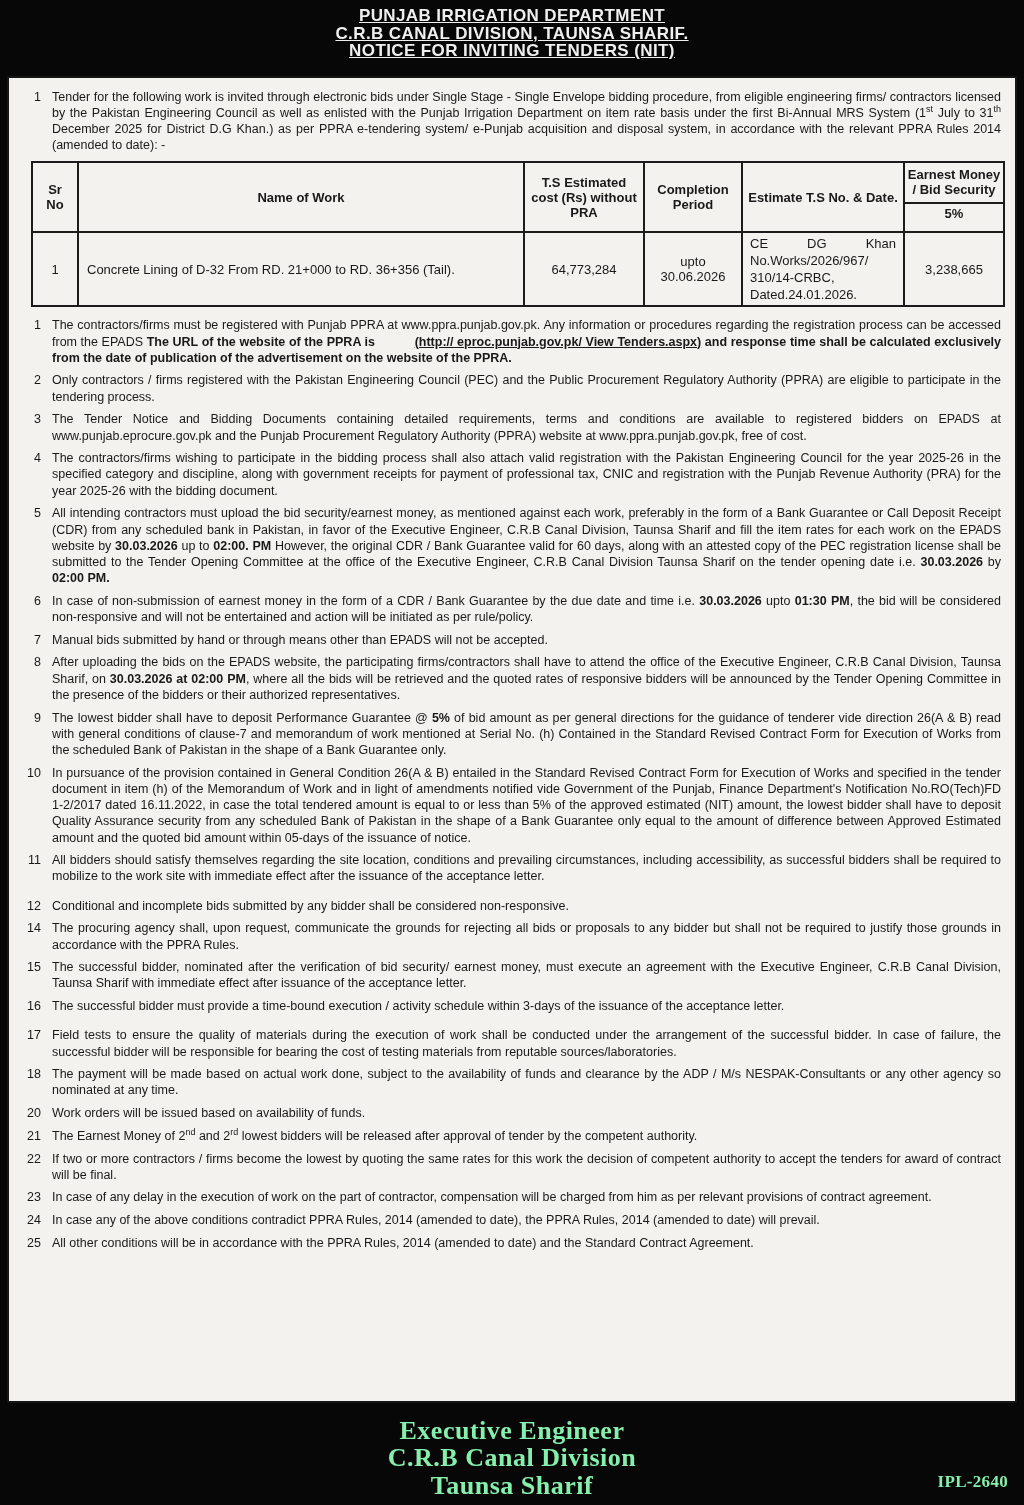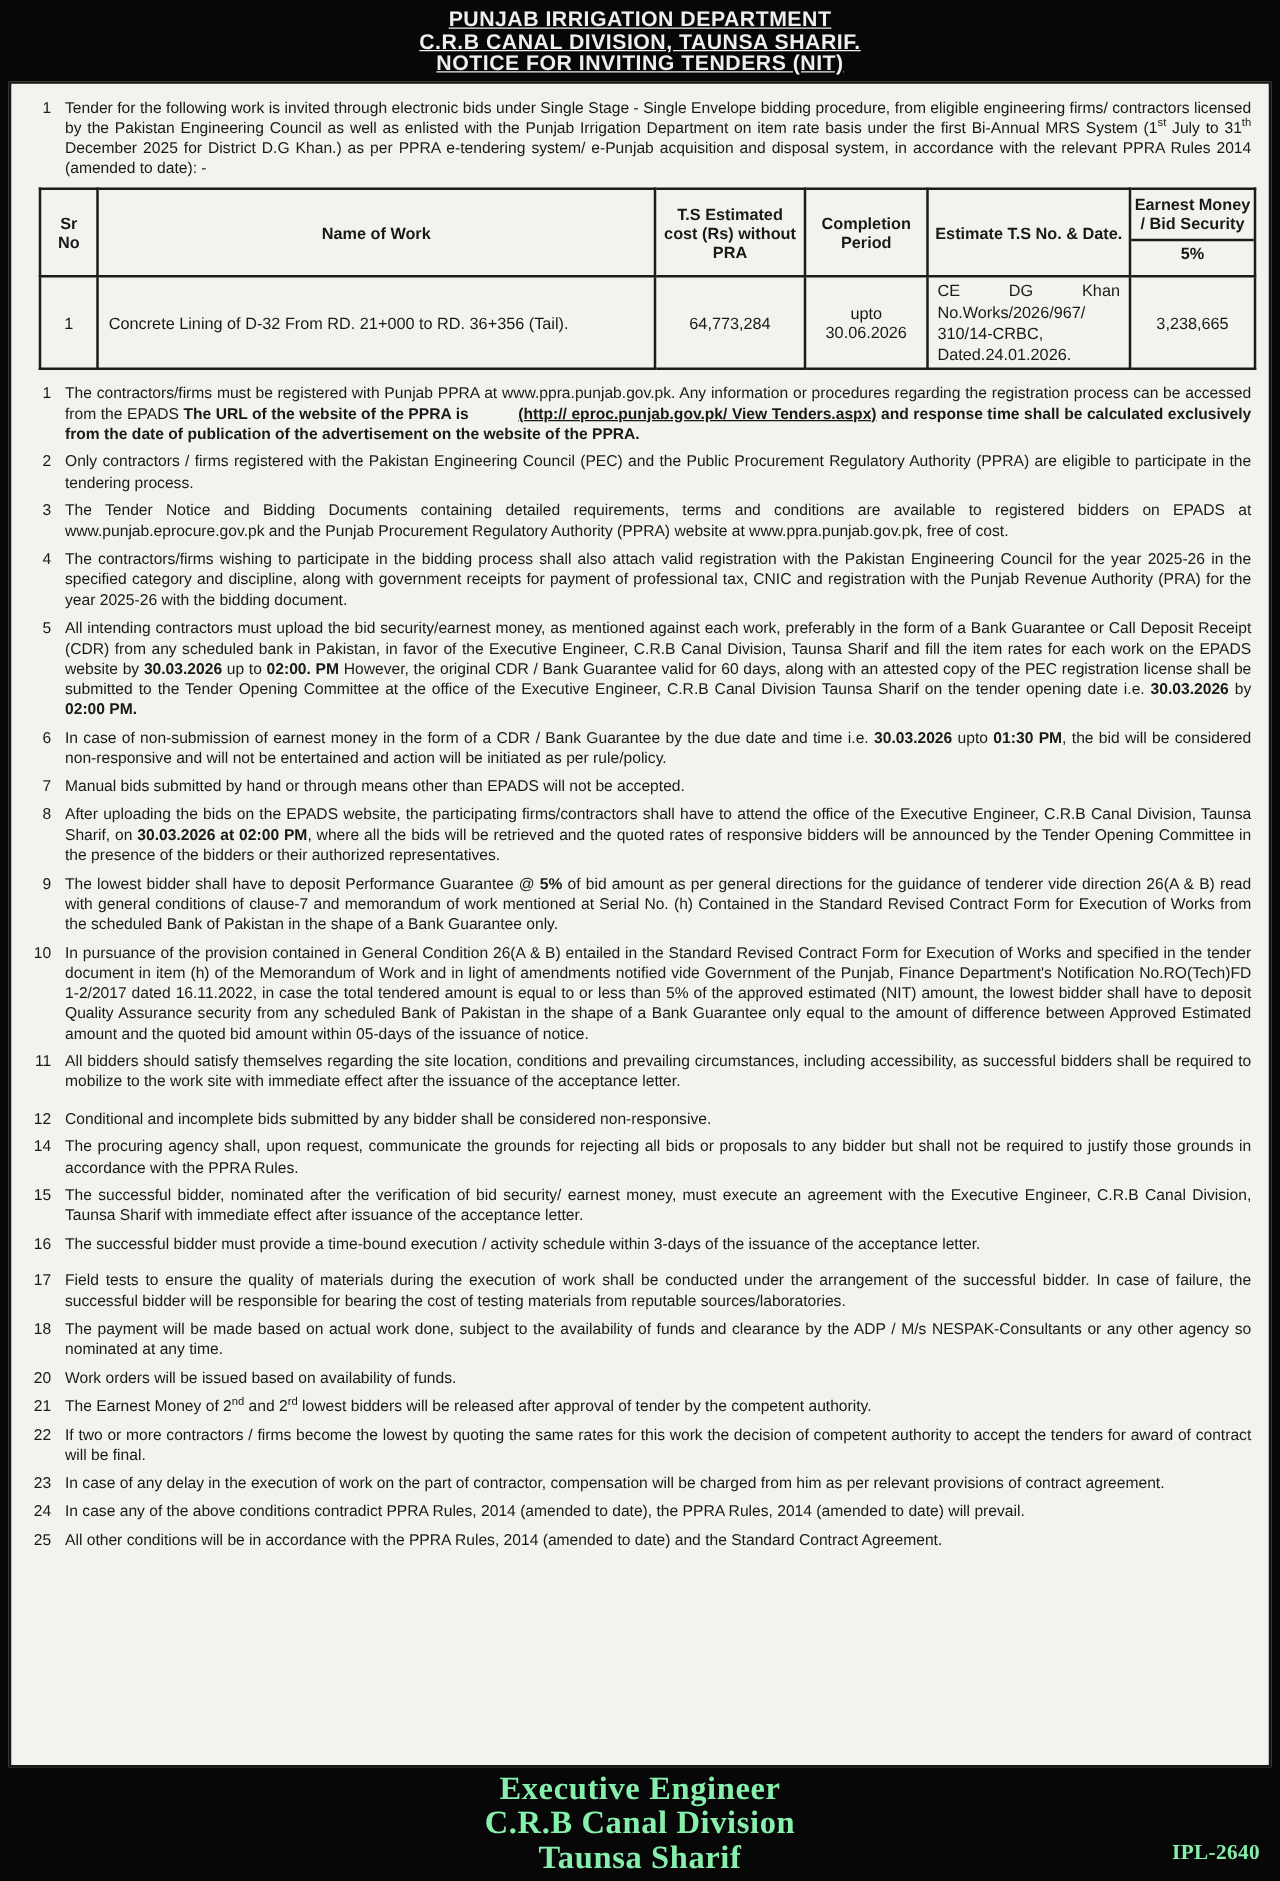--- a/index.html
+++ b/index.html
@@ -4,20 +4,21 @@
 <style>
   * { box-sizing: border-box; }
   html, body { margin: 0; padding: 0; background: #000; }
   .page {
     width: 1024px; height: 1505px;
     background: #070707;
     display: flex; flex-direction: column;
     font-family: "Liberation Sans", sans-serif;
     color: #191919;
     overflow: hidden;
+    gap: 11px;
   }
   
   .header-band {
     background: #070707; color: #f4f4f4;
     text-align: center; padding: 7px 0 5px;
   }
   .header-line {
     font-weight: bold; font-size: 17px; line-height: 17.5px;
     text-decoration: underline; letter-spacing: 0.4px;
     color: #efefef;

